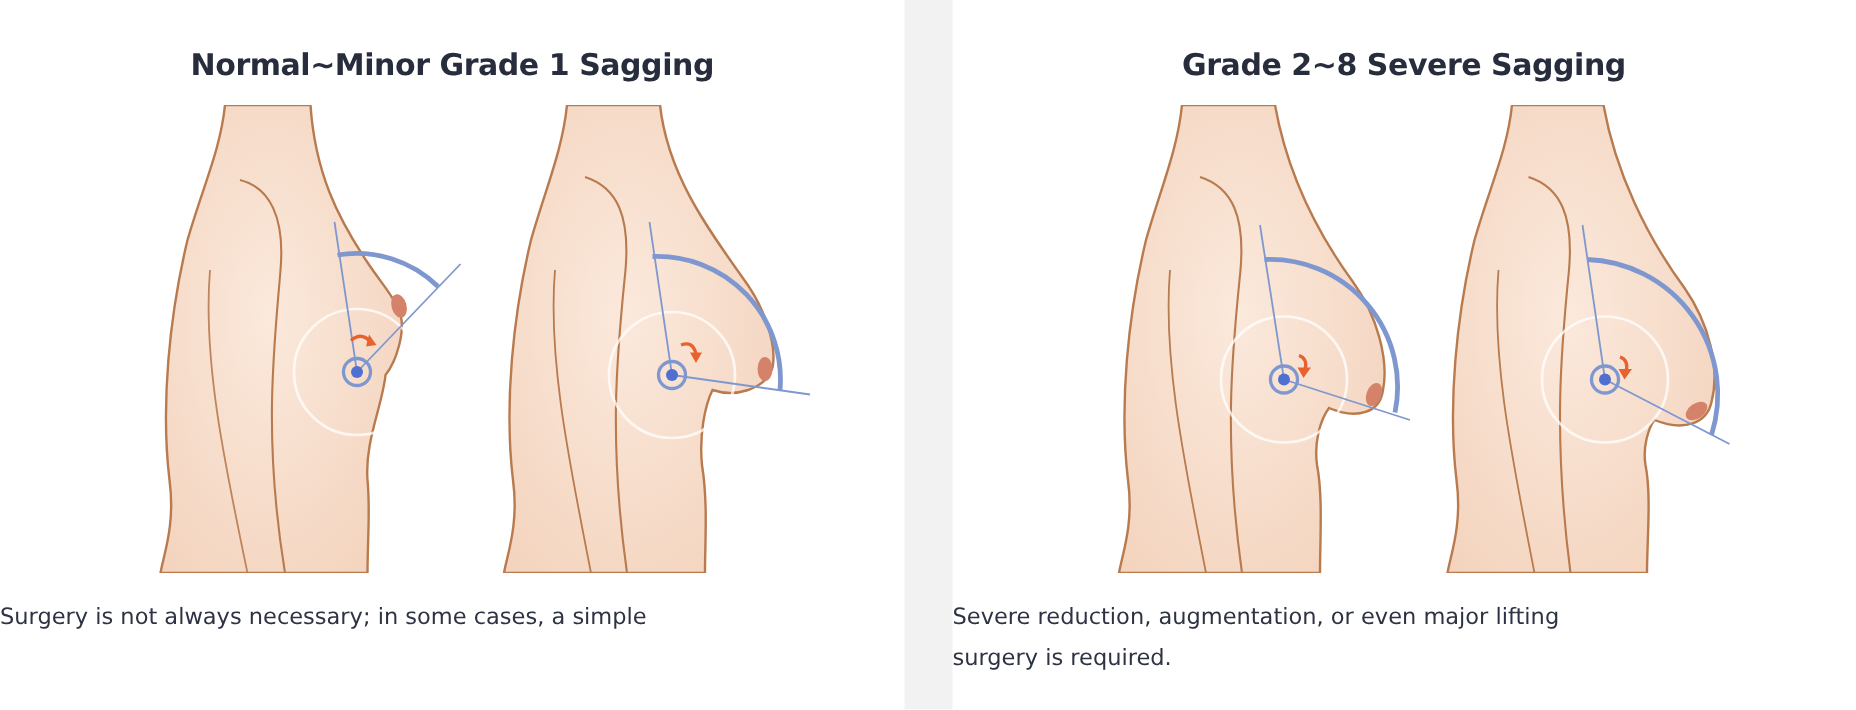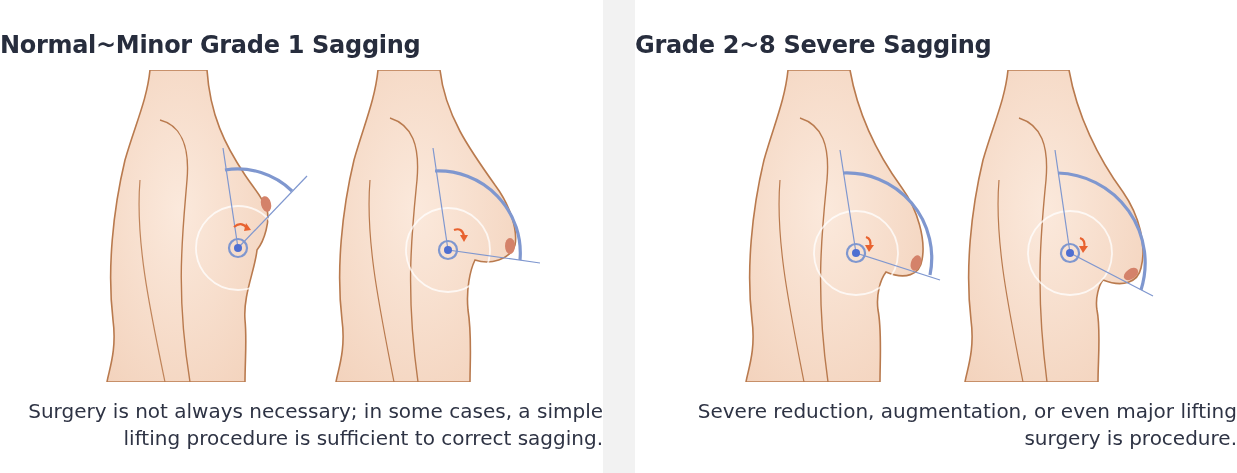--- a/index.html
+++ b/index.html
@@ -2,25 +2,25 @@
 <html><head>
 <meta charset="utf-8">
 <style>
   * { box-sizing: border-box; margin: 0; padding: 0; }
   html, body { width: 1237px; height: 473px; background: #ffffff; overflow: hidden; }
   body { font-family: "DejaVu Sans", "Liberation Sans", sans-serif; color: #2b3040; position: relative; }
   .panel { position: absolute; top: 0; height: 473px; }
   .panel.left { left: 0; width: 603px; }
   .panel.right { left: 635px; width: 602px; }
   .divider { position: absolute; left: 603px; top: 0; width: 32px; height: 473px; background: #f2f2f2; }
-  .title { position: absolute; top: 31px; left: 0; width: 100%; text-align: left; font-size: 24px; font-weight: bold; color: #272d3d; letter-spacing: -0.3px; }
+  .title { position: absolute; top: 31px; left: 0; width: 100%; text-align: center; font-size: 20px; font-weight: bold; color: #272d3d; letter-spacing: -0.3px; }
   .figs { position: absolute; top: 70px; left: 0; width: 100%; height: 312px; }
   .fig { position: absolute; top: 0; width: 240px; height: 312px; }
   .fig svg { width: 240px; height: 312px; display: block; }
-  .caption { position: absolute; top: 398px; left: 0; width: 100%; text-align: right; font-size: 20px; line-height: 27px; color: #2e3344; }
+  .caption { position: absolute; top: 398px; left: 0; width: 100%; text-align: left; font-size: 15px; line-height: 27px; color: #2e3344; }
 </style>
 </head>
 <body>
 
 <div class="panel left">
   <h2 class="title">Normal~Minor Grade 1 Sagging</h2>
   <div class="figs">
 
     <div class="fig" style="left:95px;">
       <svg viewBox="0 0 240 312">
@@ -63,21 +63,20 @@
         <ellipse cx="190" cy="176" rx="5" ry="8" fill="#d4826a"></ellipse>
         <circle cx="128" cy="180" r="9" fill="none" stroke="#7f97cf" stroke-width="2.2"></circle>
         <circle cx="128" cy="180" r="4" fill="#4f6fd1"></circle>
         <path d="M134 160 q8 -3 10 6" fill="none" stroke="#e8622f" stroke-width="2.2"></path>
         <polygon points="140,165 148,165 144,172" fill="#e8622f"></polygon>
       </svg>
     </div>
   </div>
   <p class="caption">
     <span>Surgery is not always necessary; in some cases, a simple</span><br>
-    <span>lifting procedure is sufficient to correct sagging.</span>
   </p>
 </div>
 
 <div class="divider"></div>
 
 <div class="panel right">
   <h2 class="title">Grade 2~8 Severe Sagging</h2>
   <div class="figs">
 
     <div class="fig" style="left:95px;">
@@ -121,15 +120,15 @@
         <ellipse cx="178" cy="204" rx="5" ry="8" fill="#d4826a" transform="rotate(55 178 204)"></ellipse>
         <circle cx="117" cy="183" r="9" fill="none" stroke="#7f97cf" stroke-width="2.2"></circle>
         <circle cx="117" cy="183" r="4" fill="#4f6fd1"></circle>
         <path d="M127 168 q6 2 4 10" fill="none" stroke="#e8622f" stroke-width="2.2"></path>
         <polygon points="126,176 135,176 130,183" fill="#e8622f"></polygon>
       </svg>
     </div>
   </div>
   <p class="caption">
     <span>Severe reduction, augmentation, or even major lifting</span><br>
-    <span>surgery is procedure.</span>
+    <span>surgery is required.</span>
   </p>
 </div>
 
 </body></html>

